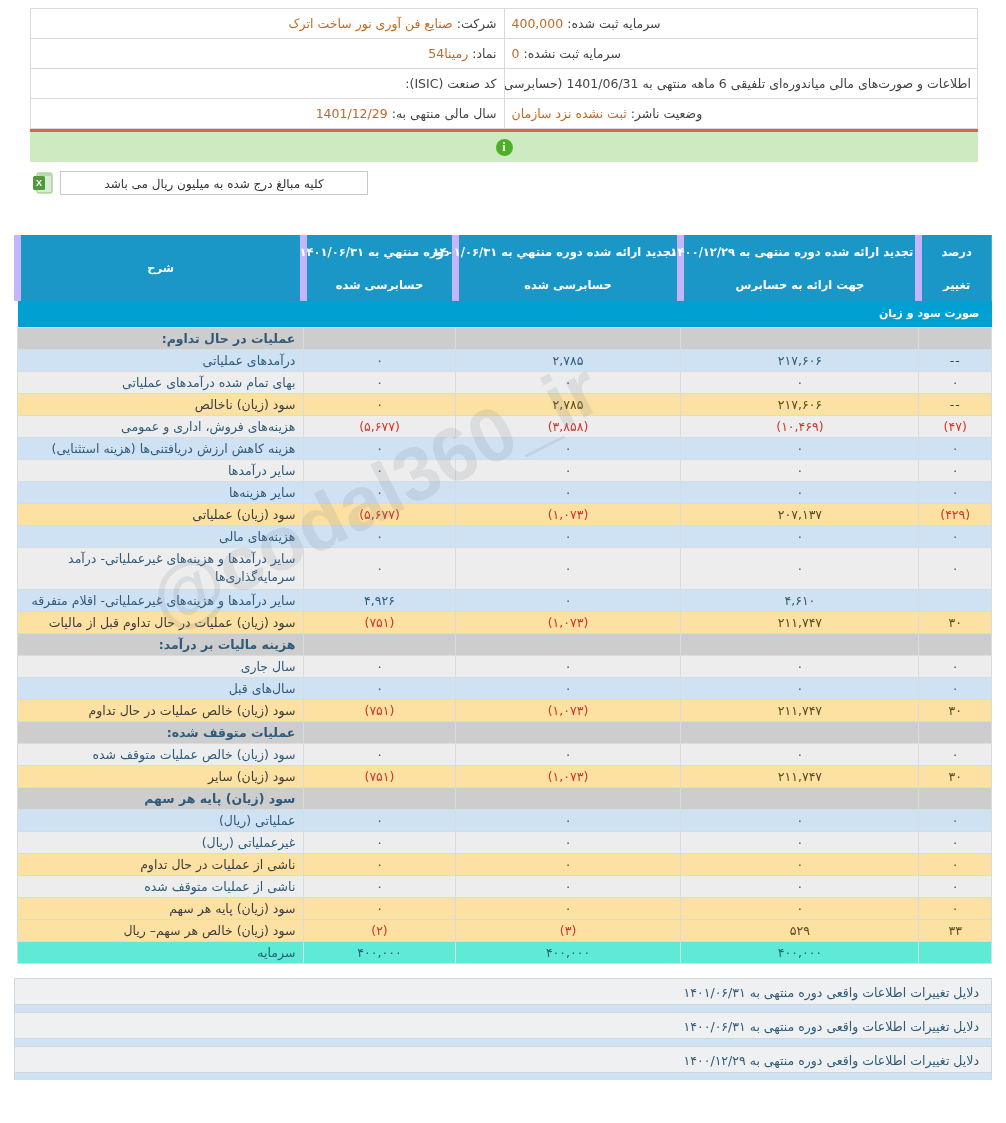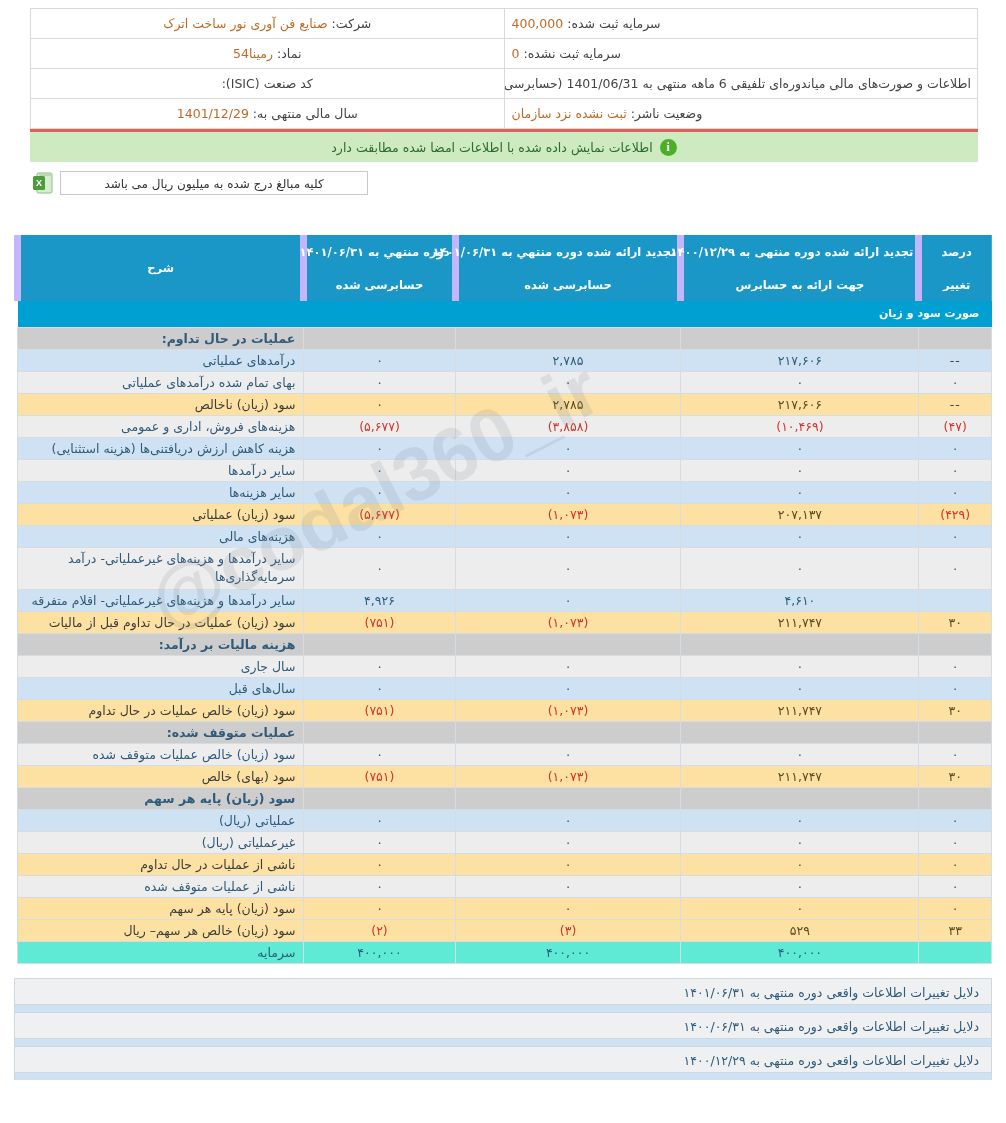--- a/index.html
+++ b/index.html
@@ -33,21 +33,21 @@
     height: 25px;
     padding: 2px 7px;
     font-size: 12.5px;
     color: #3b3b3b;
     vertical-align: middle;
     white-space: nowrap;
     overflow: hidden;
   }
   .id-label { color: #444; }
   .id-val   { color: #c06a28; }
-  .cell-right { width: 50%; text-align: center; }
+  .cell-right { width: 50%; text-align: right; }
   .cell-left  { width: 50%; text-align: left; direction: rtl; }
 
   .redline {
     margin: 0 28px;
     width: 948px;
     height: 3px;
     background: #e0605a;
   }
 
   
@@ -269,21 +269,20 @@
           <span class="id-val">1401/12/29</span>
         </td>
       </tr>
     </tbody>
   </table>
 
   <div class="redline"></div>
 
   <div class="notice">
     <span class="info-icon">i</span>
-    <span>اطلاعات نمایش داده شده با اطلاعات امضا شده مطابقت دارد</span>
   </div>
 
   <div class="units-row">
     <div class="units-box">کلیه مبالغ درج شده به میلیون ریال می باشد</div>
     <div class="excel-icon">
       <svg width="22" height="24" viewBox="0 0 22 24">
         <rect x="5" y="2" width="15" height="20" rx="1.5" fill="#d7ecd2" stroke="#8cc07f" stroke-width="1"></rect>
         <rect x="1" y="5" width="12" height="14" rx="1.5" fill="#4f9b3c"></rect>
         <text x="7" y="15" font-size="9" font-family="Liberation Sans, sans-serif" fill="#ffffff" text-anchor="middle" font-weight="bold">X</text>
         <line x1="7" y1="4" x2="19" y2="4" stroke="#8cc07f" stroke-width="0.8"></line>
@@ -452,21 +451,21 @@
             <td class="c-num c-p3"><span>۰</span></td>
             <td class="c-num c-p2"><span>۰</span></td>
             <td class="c-num c-p1"><span>۰</span></td>
             <td class="c-desc">سود (زیان) خالص عملیات متوقف شده</td>
           </tr>
           <tr class="r-yellow">
             <td class="c-num c-pct"><span>۳۰</span></td>
             <td class="c-num c-p3"><span>۲۱۱,۷۴۷</span></td>
             <td class="c-num c-p2"><span class="neg">(۱,۰۷۳)</span></td>
             <td class="c-num c-p1"><span class="neg">(۷۵۱)</span></td>
-            <td class="c-desc">سود (بهای) خالص</td>
+            <td class="c-desc">سود (زیان) سایر</td>
           </tr>
           <tr class="r-section">
             <td class="c-num c-pct"></td>
             <td class="c-num c-p3"></td>
             <td class="c-num c-p2"></td>
             <td class="c-num c-p1"></td>
             <td class="c-desc">سود (زیان) پایه هر سهم</td>
           </tr>
           <tr class="r-blue">
             <td class="c-num c-pct"><span>۰</span></td>

